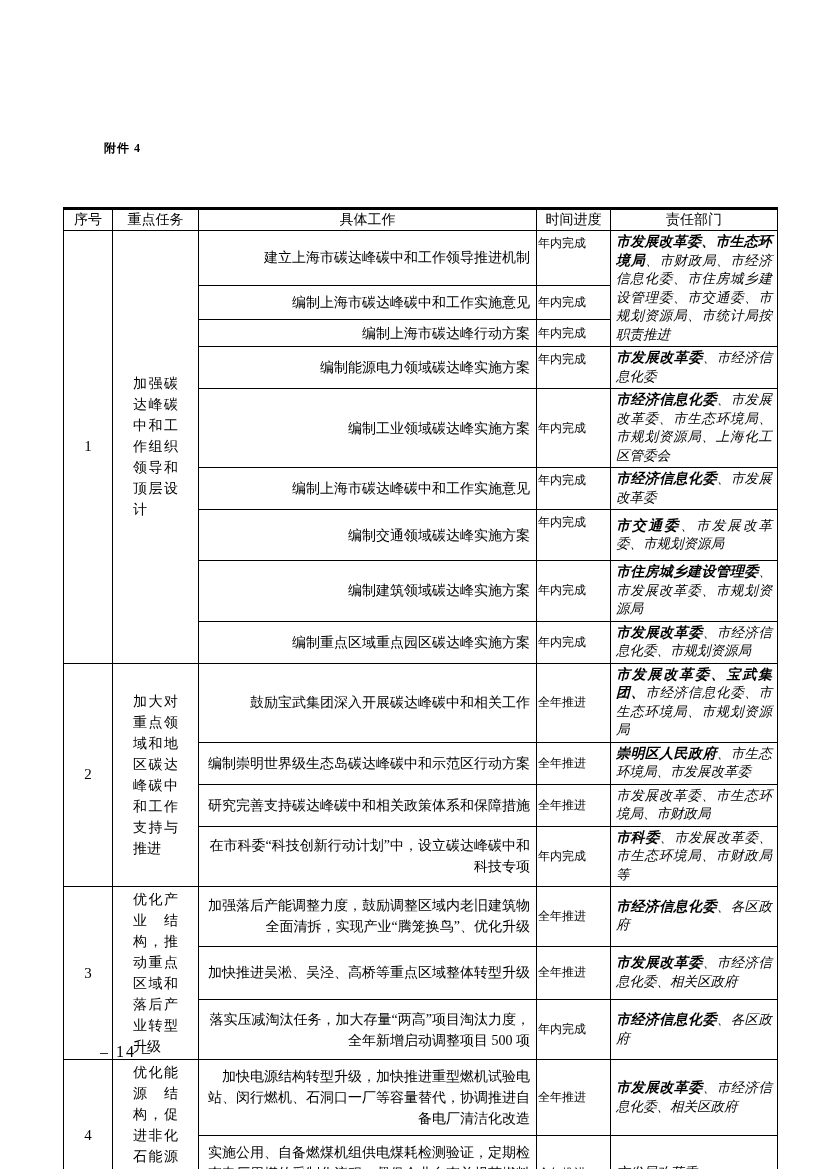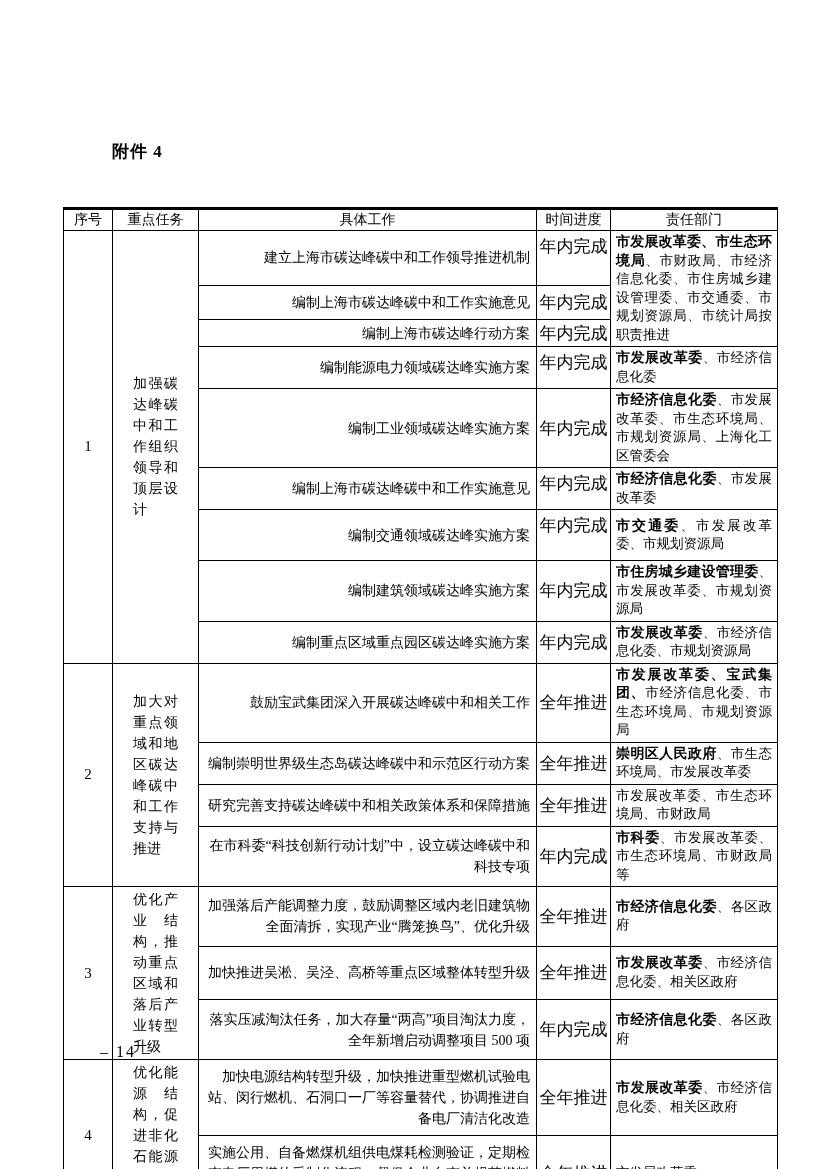--- a/index.html
+++ b/index.html
@@ -6,21 +6,21 @@
   .page{
     position:relative;
     width:827px;height:1169px;
     background:#ffffff;
     font-family:"Liberation Serif","DejaVu Serif",serif;
     color:#000;
     overflow:hidden;
   }
   .attachment{
     position:absolute;left:104px;top:140px;
-    font-size:17px;font-weight:bold;letter-spacing:1px;margin-left:8px;
+    font-size:12px;font-weight:bold;letter-spacing:1px;
   }
   .doc-title{
     position:absolute;left:0;top:174px;width:100%;
     text-align:center;font-size:22px;font-weight:bold;letter-spacing:0.5px;
   }
   table.doc-table{
     position:absolute;left:63px;top:207px;
     width:714px;table-layout:fixed;
     border-collapse:collapse;
     border:1px solid #000;
@@ -43,31 +43,32 @@
     vertical-align:middle;text-align:justify;
     font-size:14px;line-height:21px;
     padding:2px 20px;
   }
   .work-cell{
     vertical-align:middle;text-align:right;
     font-size:14px;line-height:21px;
     padding:2px 6px 2px 7px;
   }
   .time-cell{
-    vertical-align:middle;text-align:center;
-    font-size:17px;
+    vertical-align:middle;text-align:left;
+    font-size:12px;
     margin-top:40px;
   }
   .time-cell.va-top{
     vertical-align:top;padding-top:4px;
   }
   .dept-cell{
     vertical-align:middle;text-align:justify;
     font-size:13.5px;line-height:18.5px;
     padding:2px 5px;
+    font-style:italic;
   }
   .dept-cell b{font-size:14px;}
   .page-num{
     position:absolute;left:100px;top:1043px;
     font-size:16px;letter-spacing:2px;
   }
 </style>
 </head>
 <body>
 

